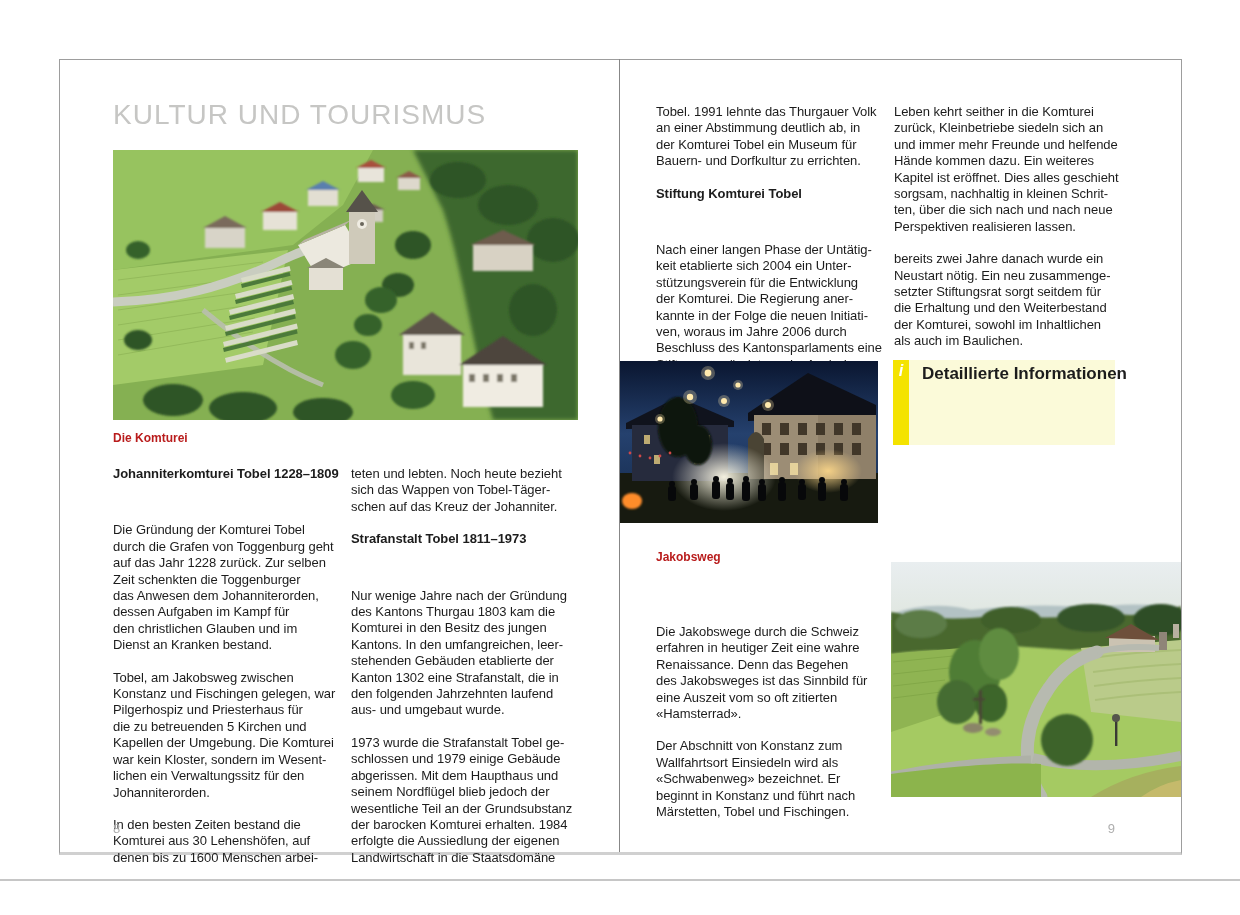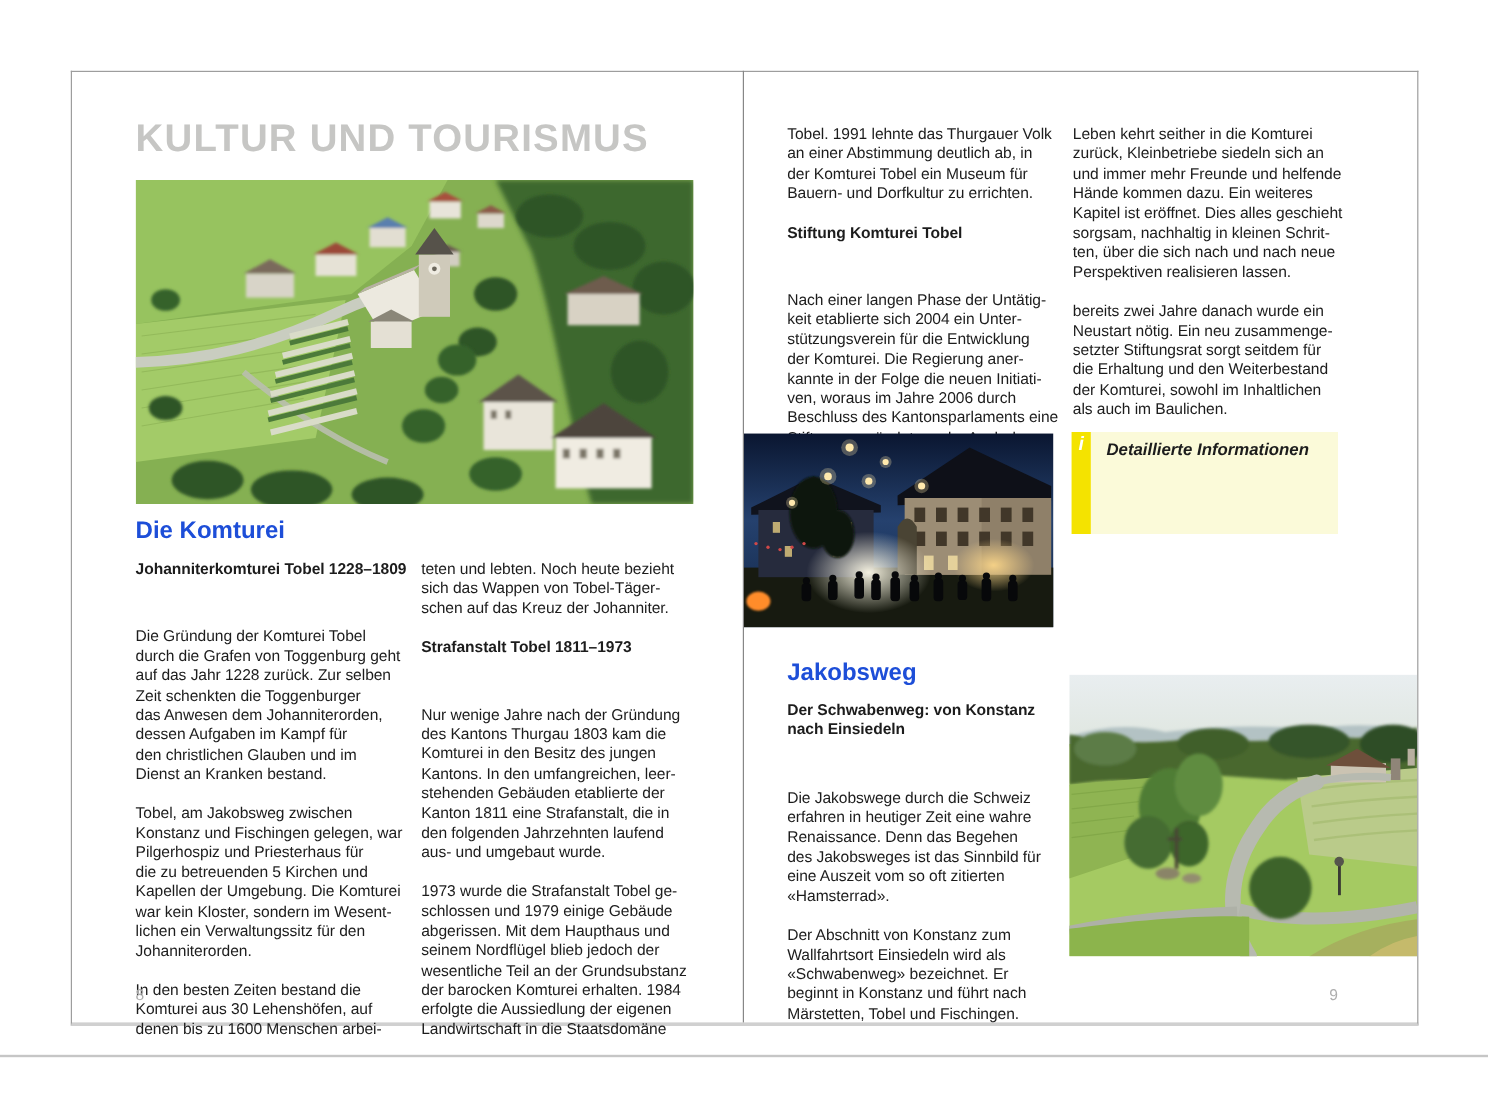--- a/index.html
+++ b/index.html
@@ -13,46 +13,46 @@
     border:1px solid #9d9d9d;border-bottom:3px solid #d0d0d0;background:#fff;
   }
   .divider{
     position:absolute;left:619px;top:59px;width:1px;height:793px;background:#878787;
   }
   .bottom-rule{
     position:absolute;left:0;top:879px;width:1240px;height:2px;background:#c6c6c6;
   }
   .chapter-title{
     position:absolute;left:113px;top:100px;
-    font-size:32px;line-height:30px;color:#c6c6c4;letter-spacing:1px;font-weight:700;
+    font-size:28px;line-height:30px;color:#c6c6c4;letter-spacing:1px;font-weight:400;
     white-space:pre;
   }
   .photo{position:absolute;overflow:hidden;}
   .photo svg{display:block;width:100%;height:100%;}
   .gray-head{
-    position:absolute;font-size:20px;font-weight:bold;color:#1d4ed8;white-space:pre;
+    position:absolute;font-size:12px;font-weight:bold;color:#b91c1c;white-space:pre;
   }
   .col{position:absolute;font-size:13px;line-height:16.4px;letter-spacing:-0.05px;}
   .col .block{margin:0 0 16px 0;}
   .subhead{font-weight:bold;white-space:pre;}
   .txt{white-space:pre;margin-top:40px;}
   .pagenum{position:absolute;font-size:13px;color:#aeaeae;}
   .infobox{
     position:absolute;left:893px;top:360px;width:222px;height:85px;
     background:#fbfad9;display:flex;
   }
   .infobox .bar{
     width:16px;background:#f4e300;flex:0 0 16px;position:relative;
   }
   .infobox .bar .i{
     position:absolute;top:2px;left:0;width:16px;text-align:center;
     color:#ffffff;font-weight:bold;font-size:16px;font-style:italic;
   }
   .infobox .content{
-    padding:6px 4px 0 13px;font-size:14px;line-height:16px;font-style:italic;
+    padding:6px 4px 0 13px;font-size:17px;line-height:16px;
   }
   .infobox .content .ib-title{font-weight:bold;white-space:pre;}
   .infobox .content .ib-body{white-space:pre;}
 </style>
 </head>
 <body>
 
 <div class="sheet"></div>
 <div class="divider"></div>
 <div class="bottom-rule"></div>
@@ -194,21 +194,21 @@
   <div class="block txt">teten und lebten. Noch heute bezieht
 sich das Wappen von Tobel-Täger-
 schen auf das Kreuz der Johanniter.</div>
   <div class="block">
     <div class="subhead">Strafanstalt Tobel 1811–1973</div>
     <div class="txt">Nur wenige Jahre nach der Gründung
 des Kantons Thurgau 1803 kam die
 Komturei in den Besitz des jungen
 Kantons. In den umfangreichen, leer-
 stehenden Gebäuden etablierte der
-Kanton 1811 eine Strafanstalt, die in
+Kanton 1302 eine Strafanstalt, die in
 den folgenden Jahrzehnten laufend
 aus- und umgebaut wurde.</div>
   </div>
   <div class="block txt">1973 wurde die Strafanstalt Tobel ge-
 schlossen und 1979 einige Gebäude
 abgerissen. Mit dem Haupthaus und
 seinem Nordflügel blieb jedoch der
 wesentliche Teil an der Grundsubstanz
 der barocken Komturei erhalten. 1984
 erfolgte die Aussiedlung der eigenen
@@ -374,22 +374,20 @@
   </div>
   <div class="content">
     <div class="ib-title">Detaillierte Informationen</div>
   </div>
 </div>
 
 <div class="gray-head" style="left:656px;top:550px;">Jakobsweg</div>
 
 <div class="col" style="left:656px;top:584px;width:230px;">
   <div class="block">
-    <div class="subhead">Der Schwabenweg: von Konstanz
-nach Einsiedeln</div>
     <div class="txt">Die Jakobswege durch die Schweiz
 erfahren in heutiger Zeit eine wahre
 Renaissance. Denn das Begehen
 des Jakobsweges ist das Sinnbild für
 eine Auszeit vom so oft zitierten
 «Hamsterrad».</div>
   </div>
   <div class="block txt">Der Abschnitt von Konstanz zum
 Wallfahrtsort Einsiedeln wird als
 «Schwabenweg» bezeichnet. Er

